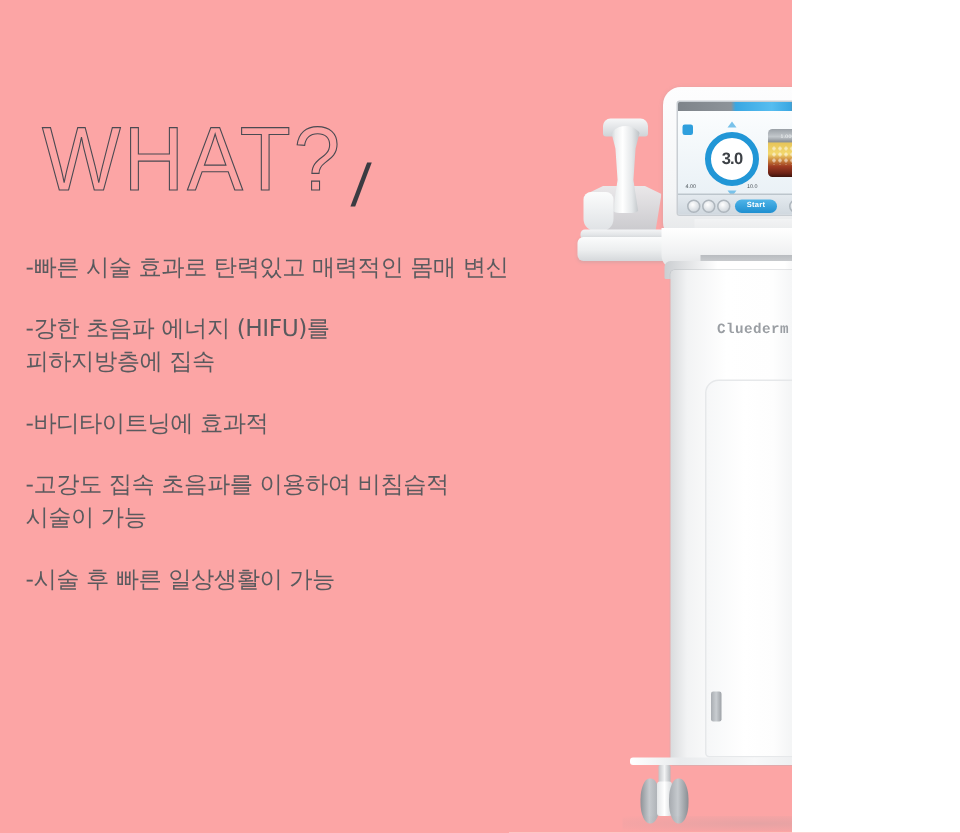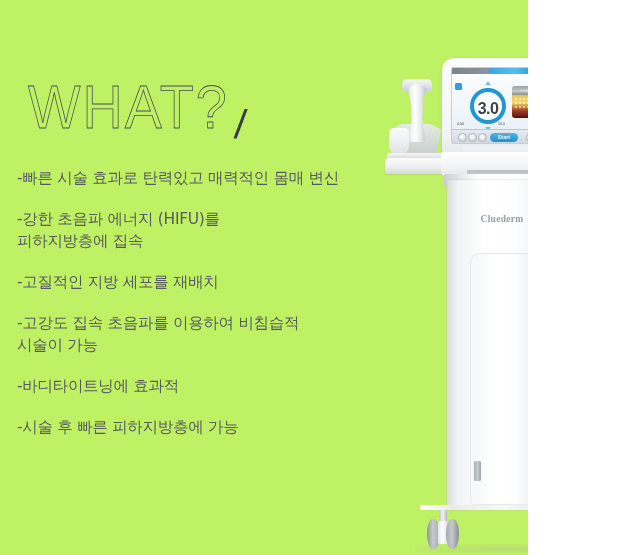--- a/index.html
+++ b/index.html
@@ -12,21 +12,21 @@
     background: #ffffff;
     font-family: "Liberation Sans", sans-serif;
     overflow: hidden;
     position: relative;
   }
 
   #page {
     position: relative;
     width: 528px;
     height: 555px;
-    background: #bef264;
+    background: #fca5a5;
     overflow: hidden;
   }
 
   
   .heading-block {
     position: absolute;
     left: 28px;
     top: 55px;
     height: 90px;
     display: flex;
@@ -116,21 +116,21 @@
     height: 12px;
     background: linear-gradient(to right,#cbced1,#ffffff 30%,#ffffff 68%,#c4c7cb);
     border-radius: 4px 4px 1px 1px;
   }
   .brand-plate {
     position: absolute;
     left: 0;
     top: 34px;
     width: 100%;
     text-align: center;
-    font-family: Liberation Serif, serif;
+    font-family: Liberation Mono, monospace;
     font-size: 9.5px;
     font-weight: 700;
     letter-spacing: 0.3px;
     color: #9a9ea3;
   }
   .cart-door {
     position: absolute;
     left: 23px;
     top: 73px;
     width: 64px;
@@ -306,21 +306,21 @@
     border: 4px solid #2196d6;
     background: #ffffff;
     box-sizing: border-box;
   }
   .dial-value {
     position: absolute;
     left: 0; top: 8px;
     width: 100%;
     text-align: center;
     font-family: "Liberation Sans", sans-serif;
-    font-size: 16px;
+    font-size: 11px;
     font-weight: 700;
     color: #3d4146;
     letter-spacing: -0.5px;
   }
   .dial-arrow {
     position: absolute;
     left: 50%;
     width: 0; height: 0;
     border-left: 3px solid transparent;
     border-right: 3px solid transparent;
@@ -497,25 +497,24 @@
 
   <div class="heading-block">
     <span class="what-word">WHAT?</span>
     <span class="slash-mark">/</span>
   </div>
 
   <div class="bullets">
     <div class="bullet">-빠른 시술 효과로 탄력있고 매력적인 몸매 변신</div>
     <div class="bullet">-강한 초음파 에너지 (HIFU)를
 피하지방층에 집속</div>
-    <div class="bullet">-고질적인 지방 세포를 재배치</div>
+    <div class="bullet">-바디타이트닝에 효과적</div>
     <div class="bullet">-고강도 집속 초음파를 이용하여 비침습적
 시술이 가능</div>
-    <div class="bullet">-바디타이트닝에 효과적</div>
-    <div class="bullet">-시술 후 빠른 피하지방층에 가능</div>
+    <div class="bullet">-시술 후 빠른 일상생활이 가능</div>
   </div>
 
   <div class="device">
 
     <div class="monitor">
       <div class="screen">
         <div class="scr-topbar"></div>
         <div class="scr-body">
           <div class="scr-badge l"></div>
           <div class="scr-badge r"></div>

